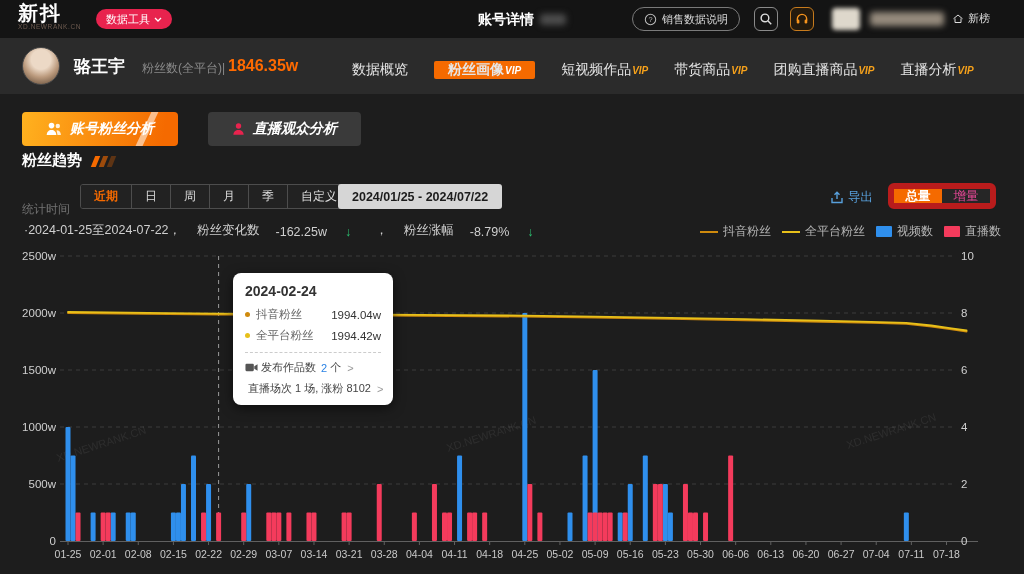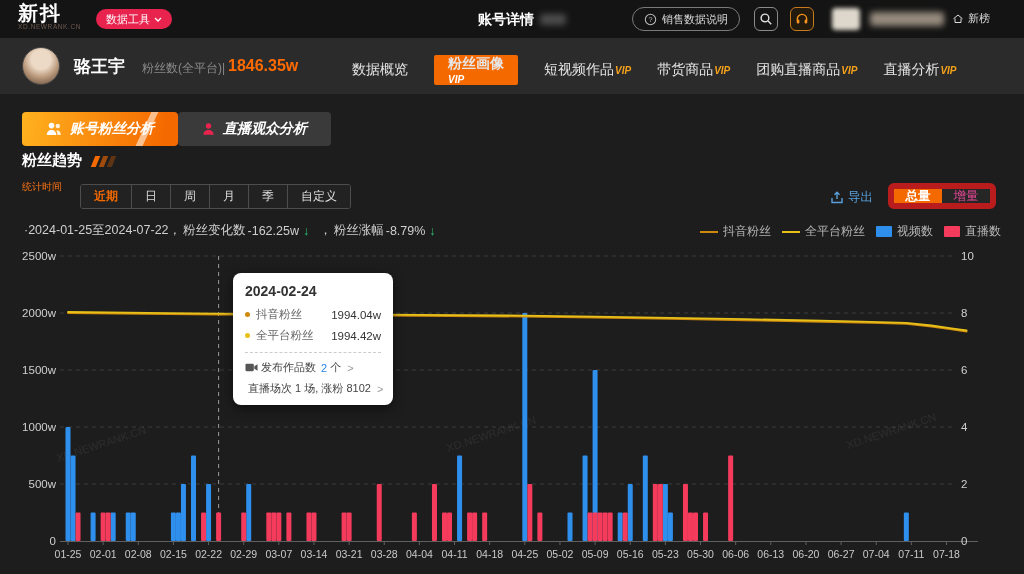--- a/index.html
+++ b/index.html
@@ -31,54 +31,54 @@
   .account-bar { position:absolute; left:0; top:38px; width:1024px; height:56px; background:#2b2b2b; }
   .acc-avatar { position:absolute; left:22px; top:9px; width:38px; height:38px; border-radius:50%;
                 background:radial-gradient(circle at 50% 32%, #ecd9c6 0 32%, #bb9a7d 58%, #55402e 100%);
                 border:1px solid #4a4a4a; }
   .acc-name { position:absolute; left:74px; top:17px; color:#fff; font-size:17px; font-weight:bold; }
   .fans-label { position:absolute; left:142px; top:22px; color:#8a8a8a; font-size:12px; }
   .fans-value { position:absolute; left:228px; top:19px; color:#ff6a00; font-size:16px; font-weight:bold; }
   .acc-tabs { position:absolute; left:352px; top:0; height:64px; display:flex; align-items:center; gap:26px; }
   .acc-tab { display:flex; align-items:baseline; gap:1px; color:#e6e6e6; font-size:14px; cursor:pointer; white-space:nowrap; }
   .acc-tab .vip { color:#f7a21b; font-size:10px; font-weight:bold; font-style:italic; }
-  .acc-tab.active { background:#f56a00; padding:0 14px; border-radius:2px; font-weight:bold;flex-direction:column; }
+  .acc-tab.active { background:#f56a00; padding:0 14px; border-radius:2px; font-weight:bold; }
   .acc-tab.active .vip { color:#fff; }
 
   
-  .analysis-row { position:absolute; left:22px; top:112px; display:flex; }
+  .analysis-row { position:absolute; left:22px; top:112px; display:flex; gap:30px; }
   .analysis-btn { position:relative; height:34px; padding:0 24px; border-radius:4px; background:#3a3a3a;
                   display:flex; align-items:center; gap:8px; color:#fff; font-size:14px; font-weight:bold;
                   font-style:italic; cursor:pointer; overflow:hidden; }
   .analysis-btn.active { background:linear-gradient(100deg,#ffb21f 0%,#f56a00 90%); }
   .analysis-btn.active .shine { position:absolute; right:28px; top:-8px; width:7px; height:52px;
                   background:rgba(255,255,255,.55); transform:skewX(-25deg); }
   .section-title { position:absolute; left:22px; top:151px; display:flex; align-items:center; gap:11px;
                    color:#fff; font-size:15px; font-weight:bold; }
   .accent-marks { display:flex; gap:3px; margin-top:2px; }
   .accent-marks i { width:5px; height:11px; background:#f56a00; transform:skewX(-22deg); display:block; }
   .accent-marks i:nth-child(2){ opacity:.6; } .accent-marks i:nth-child(3){ opacity:.3; }
 
   
-  .filter-label { position:absolute; left:22px; top:180px; color:#f97316; font-size:10px; }
+  .filter-label { position:absolute; left:22px; top:201px; color:#737373; font-size:12px; }
   .range-seg { position:absolute; left:80px; top:184px; height:25px; display:flex; border:1px solid #4d4d4d; border-radius:3px; overflow:hidden; }
   .range-opt { padding:0 13px; display:flex; align-items:center; font-size:12px; color:#ddd; border-left:1px solid #4d4d4d; cursor:pointer; background:#222; }
   .range-opt:first-child { border-left:none; }
   .range-opt.active { color:#f56a00; font-weight:bold; }
   .date-box { position:absolute; left:338px; top:184px; height:25px; padding:0 14px; background:#d6d6d6; border-radius:3px;
               color:#1c1c1c; font-size:12.5px; font-weight:bold; display:flex; align-items:center; cursor:pointer; }
   .export-btn { position:absolute; left:830px; top:189px; display:flex; align-items:center; gap:4px;
                 color:#58a0dc; font-size:12.5px; cursor:pointer; }
   .mode-toggle { position:absolute; left:888px; top:183px; height:26px; display:flex; border:6px solid #b91c1c;
                  border-radius:6px; overflow:hidden; }
   .mode-opt { width:48px; display:flex; align-items:center; justify-content:center; font-size:12.5px; color:#ec4899; background:#262626; cursor:pointer; }
   .mode-opt.active { background:#f56a00; color:#fff; font-weight:bold; }
 
   
-  .summary-row { position:absolute; left:24px; top:222px; display:flex; align-items:center; gap:2px;
+  .summary-row { position:absolute; left:24px; top:222px; display:flex; align-items:flex-end; gap:16px;
                  color:#cfcfcf; font-size:12.5px; }
   .summary-row .dn { color:#2bbc6e; font-weight:bold; margin:0 8px 0 2px; }
   .legend-row { position:absolute; left:700px; top:223px; display:flex; align-items:center; gap:11px;
                 color:#b5b5b5; font-size:12px; }
   .lg-item { display:flex; align-items:center; gap:5px; cursor:pointer; white-space:nowrap; }
   .lg-line { width:18px; height:2px; display:block; }
   .lg-rect { width:16px; height:11px; border-radius:1px; display:block; }
 
   
   .chart-wrap { position:absolute; left:0; top:244px; width:1024px; height:330px;text-decoration:underline; }
@@ -205,20 +205,21 @@
 
   <div class="filter-label">统计时间</div>
   <div class="range-seg">
       <div class="range-opt active">近期</div>
       <div class="range-opt">日</div>
       <div class="range-opt">周</div>
       <div class="range-opt">月</div>
       <div class="range-opt">季</div>
       <div class="range-opt">自定义</div>
     </div>
+  <div class="date-box">2024/01/25 - 2024/07/22</div>
   <div class="export-btn">
     <svg width="14" height="13" viewBox="0 0 14 13">
         <path d="M2 7v4.5h10V7" stroke="#58a0dc" stroke-width="1.4" fill="none"></path>
         <path d="M7 8V1.5M4.5 3.8L7 1.3l2.5 2.5" stroke="#58a0dc" stroke-width="1.4" fill="none"></path>
       </svg>
     <span>导出</span>
   </div>
   <div class="mode-toggle">
     <div class="mode-opt active">总量</div>
     <div class="mode-opt">增量</div>

